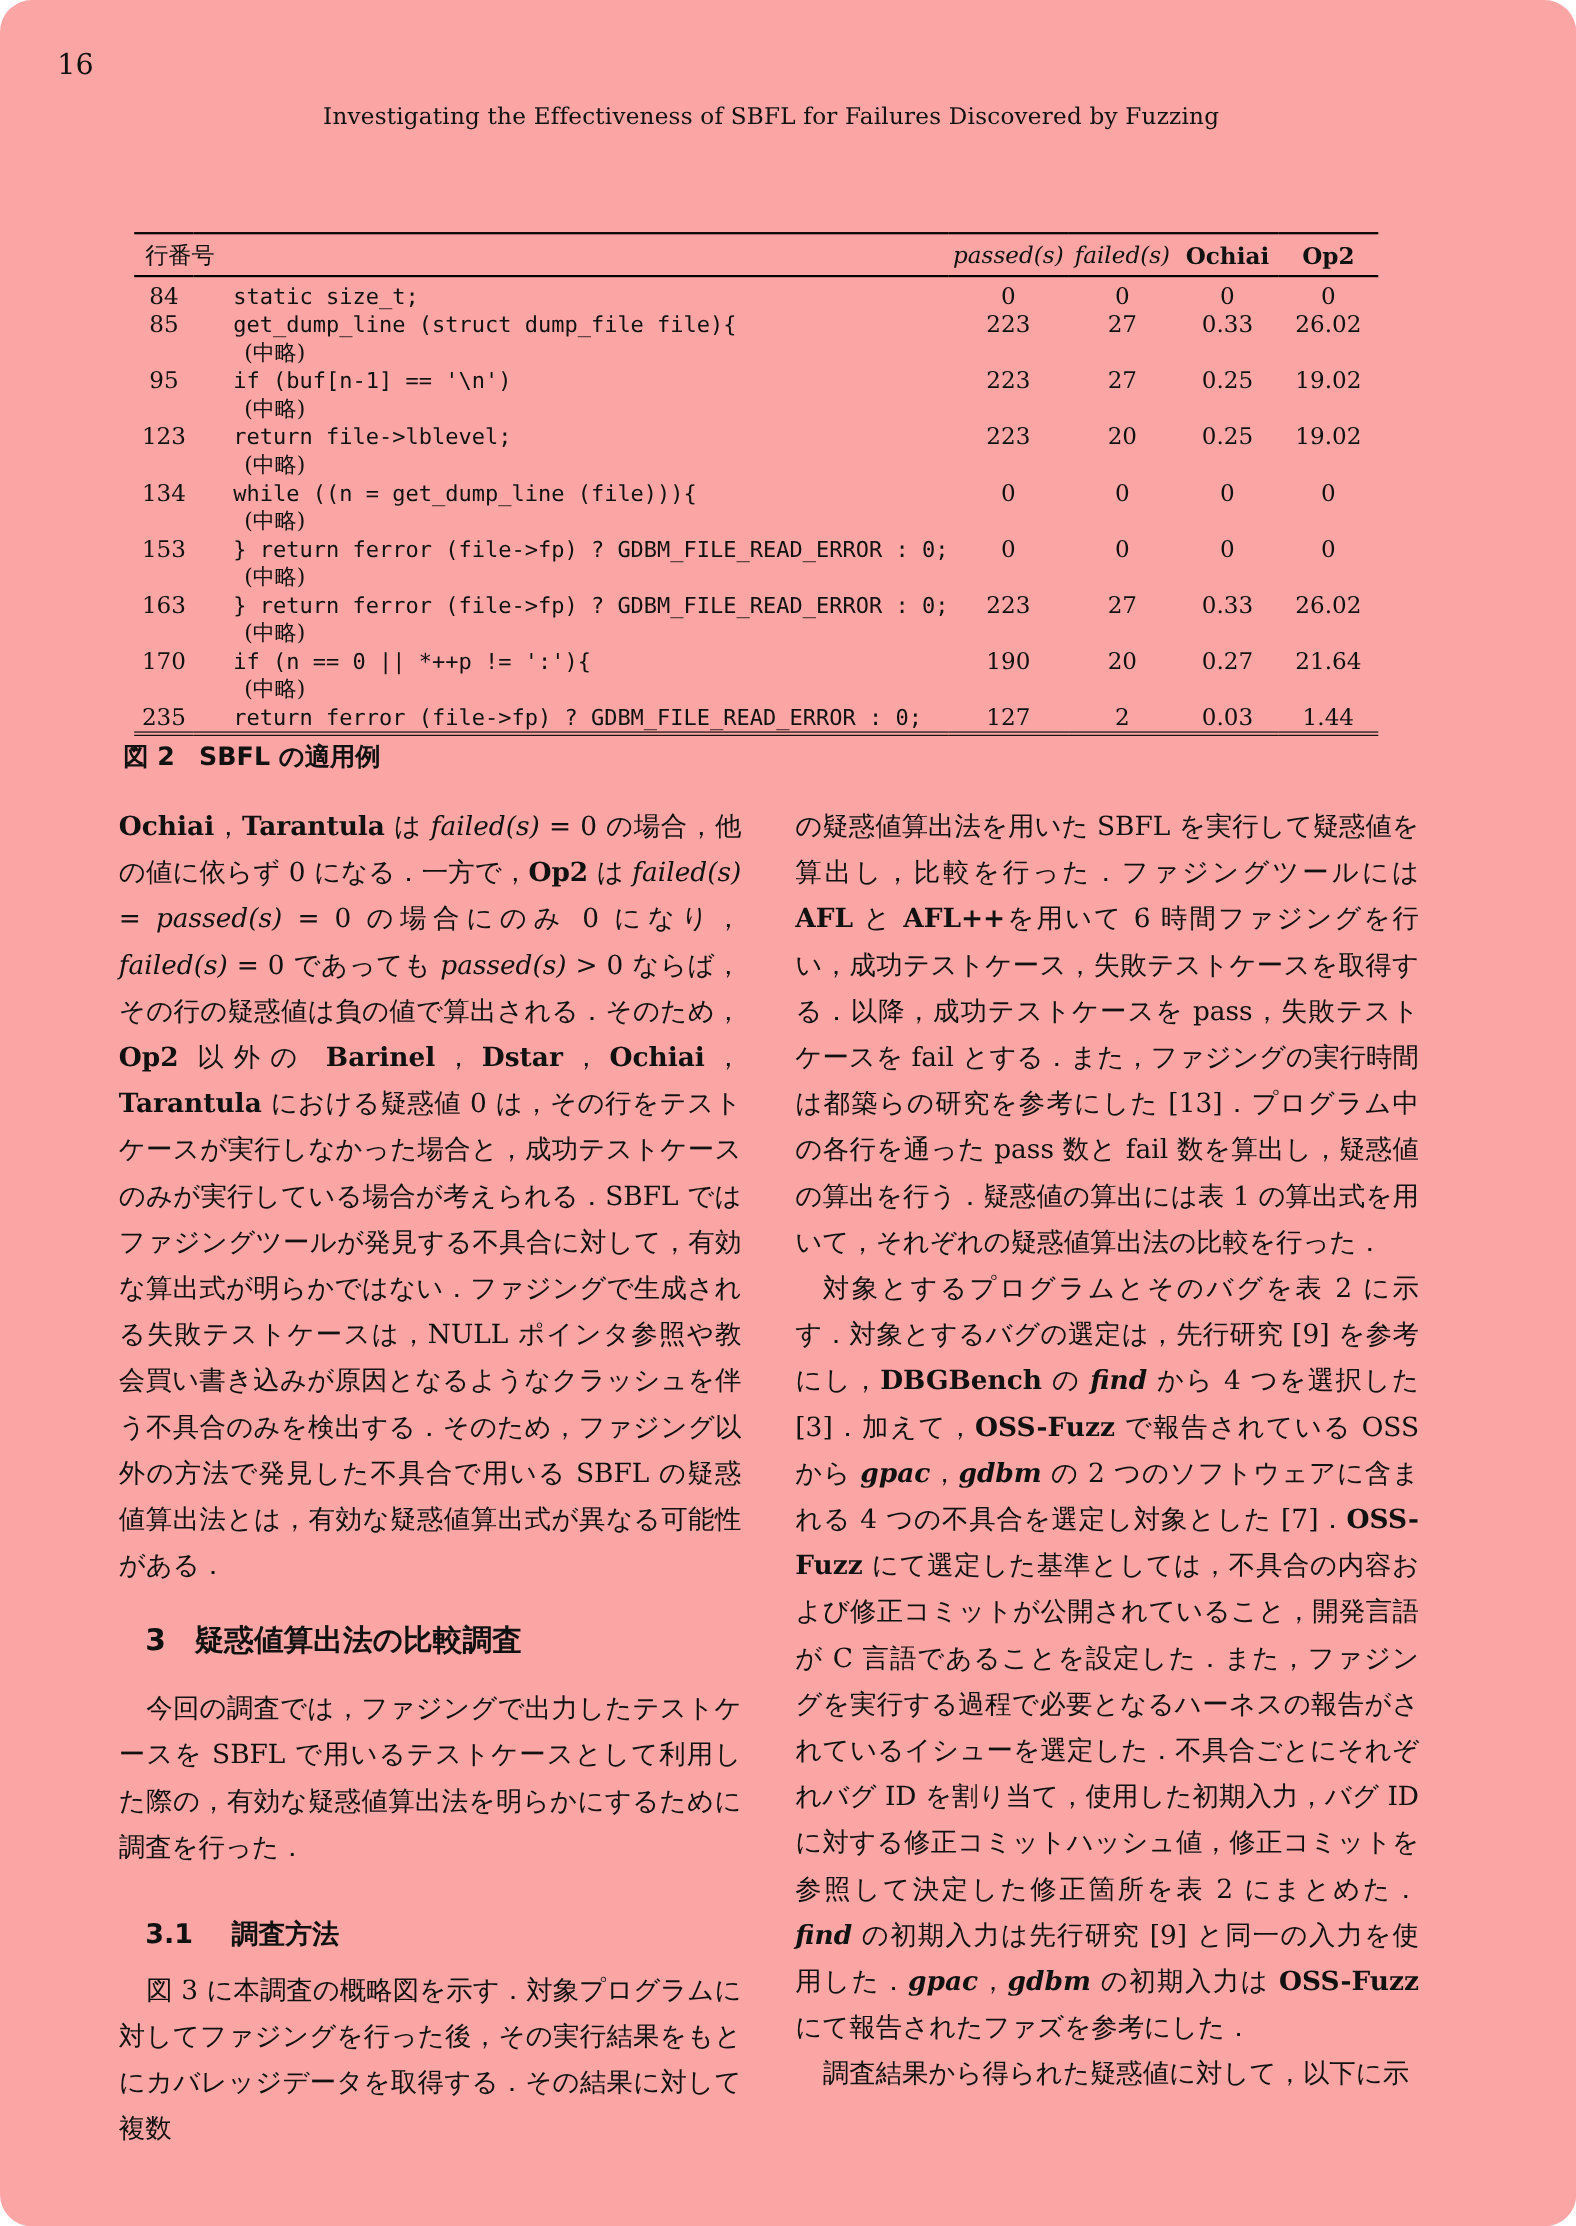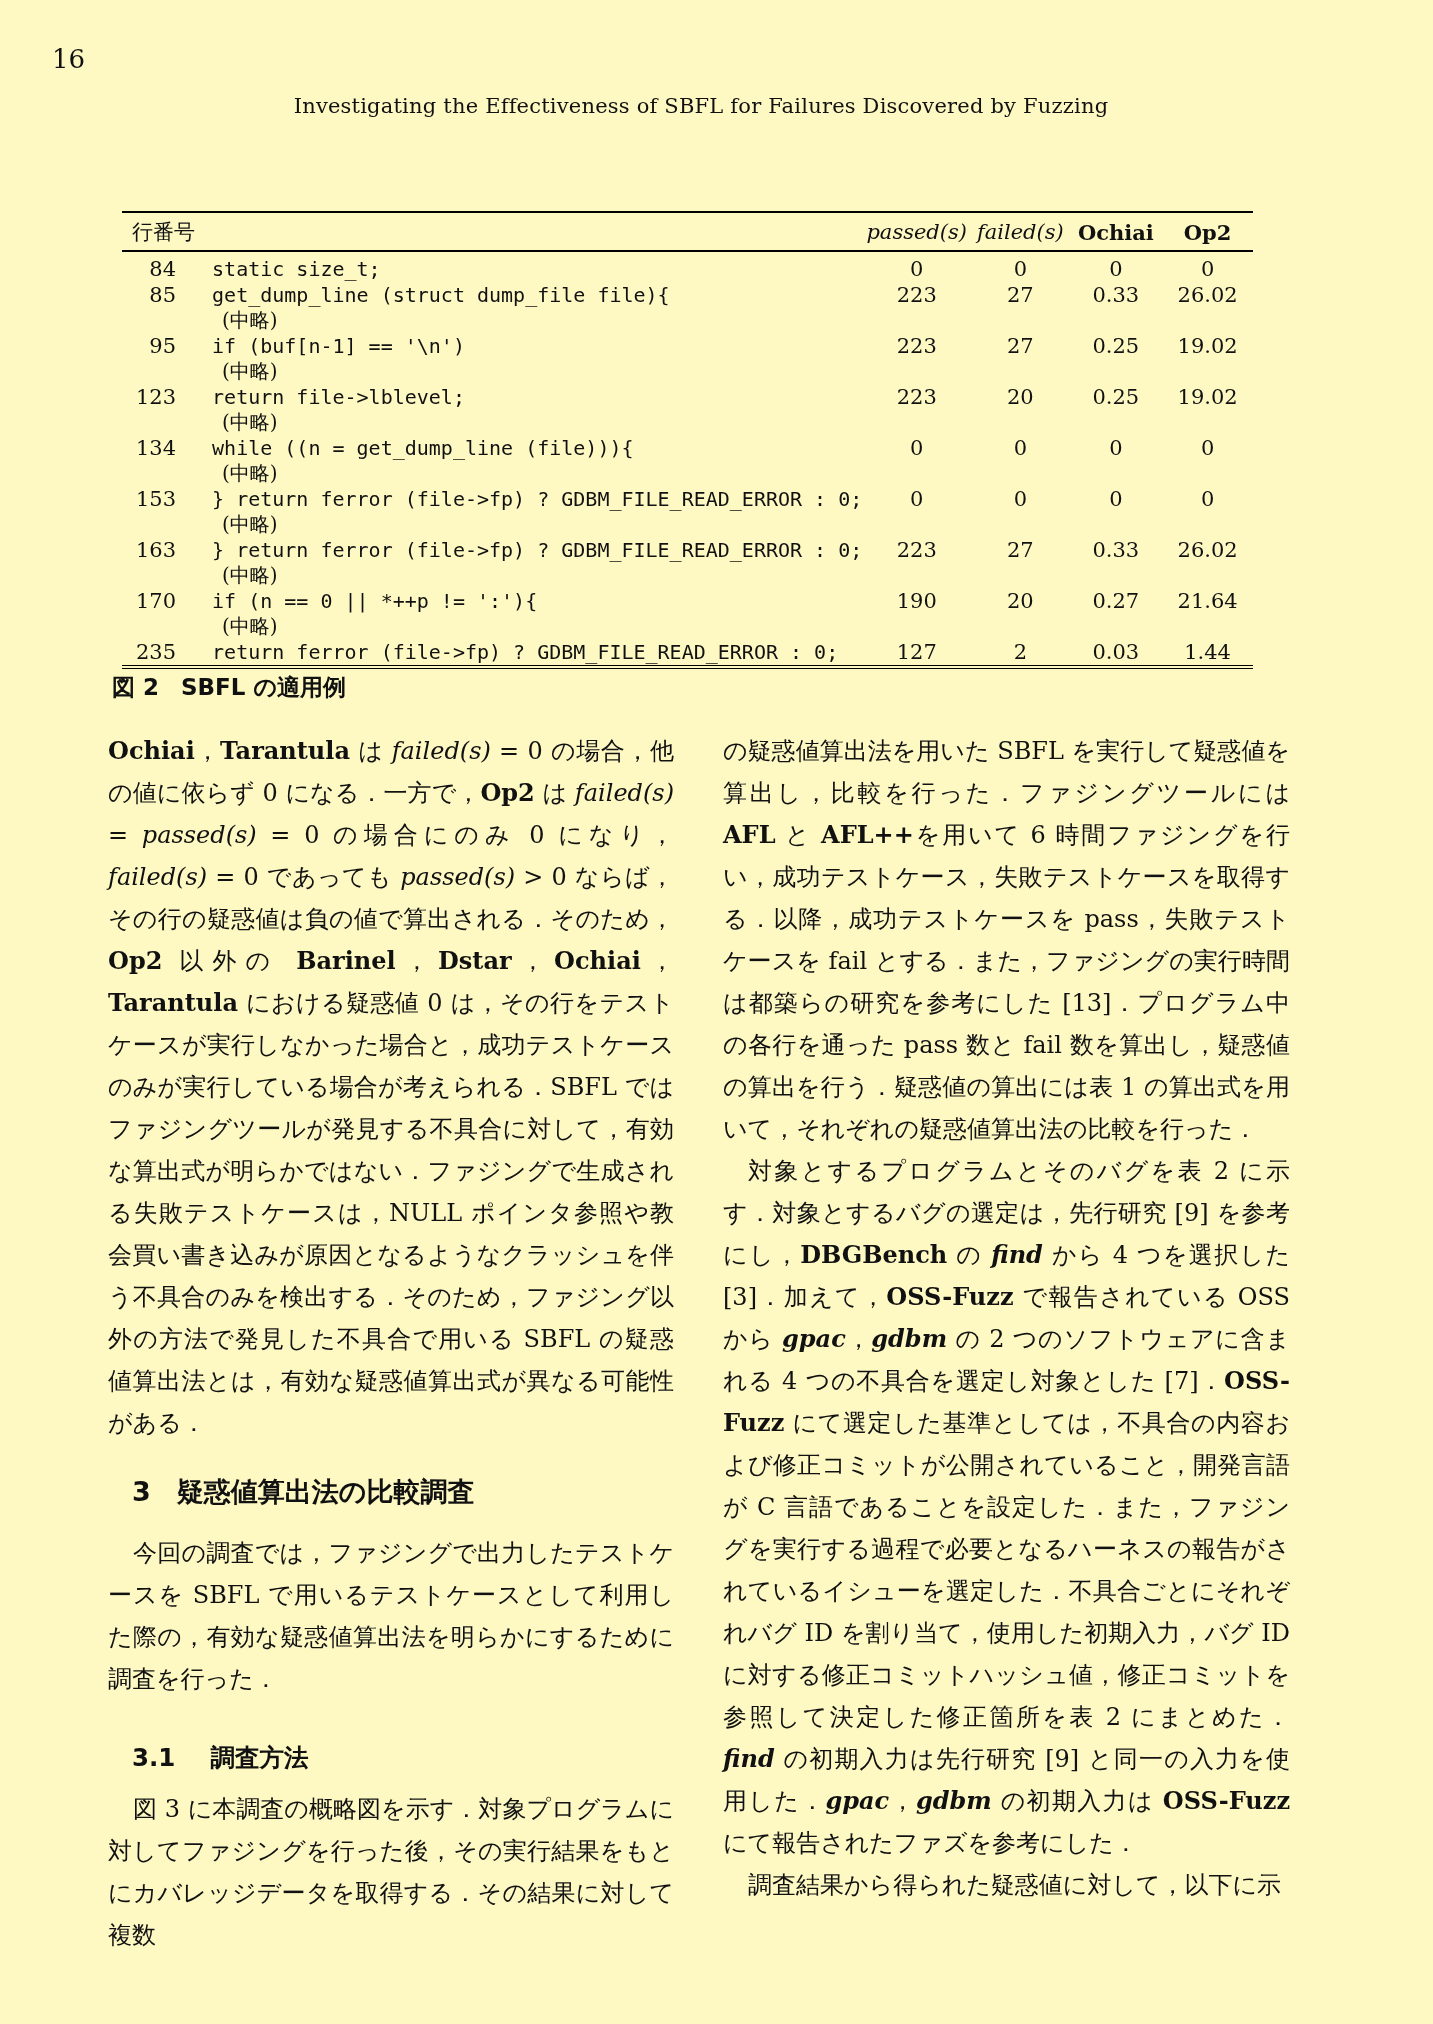--- a/index.html
+++ b/index.html
@@ -1,22 +1,23 @@
 <!DOCTYPE html>
 <html><head>
 <meta charset="utf-8">
 <style>
   html,body{margin:0;padding:0;background:#ffffff;}
   .page{
     position:relative;
     width:1433px;height:2024px;
-    background:#fef9c3;
+    background:#fca5a5;
     color:#111;
     font-family:"DejaVu Serif","Liberation Serif",serif;
     overflow:hidden;
+    border-radius:29px;
   }
   .page-number{position:absolute;left:52px;top:44px;font-size:26px;}
   .running-head{
     position:absolute;left:112px;top:94px;width:1178px;
     text-align:center;font-size:21px;letter-spacing:.2px;
   }
 
   
   .fig-table{
     position:absolute;left:122px;top:211px;width:1131px;
@@ -29,21 +30,21 @@
     font-weight:normal;font-size:21px;
     padding:5px 0 4px 0;text-align:center;
   }
   .fig-table th.h-line{text-align:left;padding-left:10px;}
   .fig-table th.h-passed{width:110px;}
   .fig-table th.h-failed{width:100px;}
   .fig-table th.h-ochiai{width:95px;font-weight:bold;}
   .fig-table th.h-op2{width:95px;font-weight:bold;}
   .math{font-style:italic;}
   .fig-table td{font-size:21px;line-height:25.5px;padding:0;vertical-align:top;}
-  .fig-table td.lineno{width:56px;text-align:right;}
+  .fig-table td.lineno{width:56px;text-align:center;}
   .fig-table td.code{
     font-family:"DejaVu Sans Mono","Liberation Mono",monospace;
     font-size:20px;padding-left:36px;white-space:pre;
   }
   .fig-table td.omit{padding-left:46px;font-size:20px;}
   .fig-table td.num{text-align:center;}
   .fig-table tr:first-child td{padding-top:5px;}
 
   .caption{
     position:absolute;left:112px;top:672px;width:1178px;

